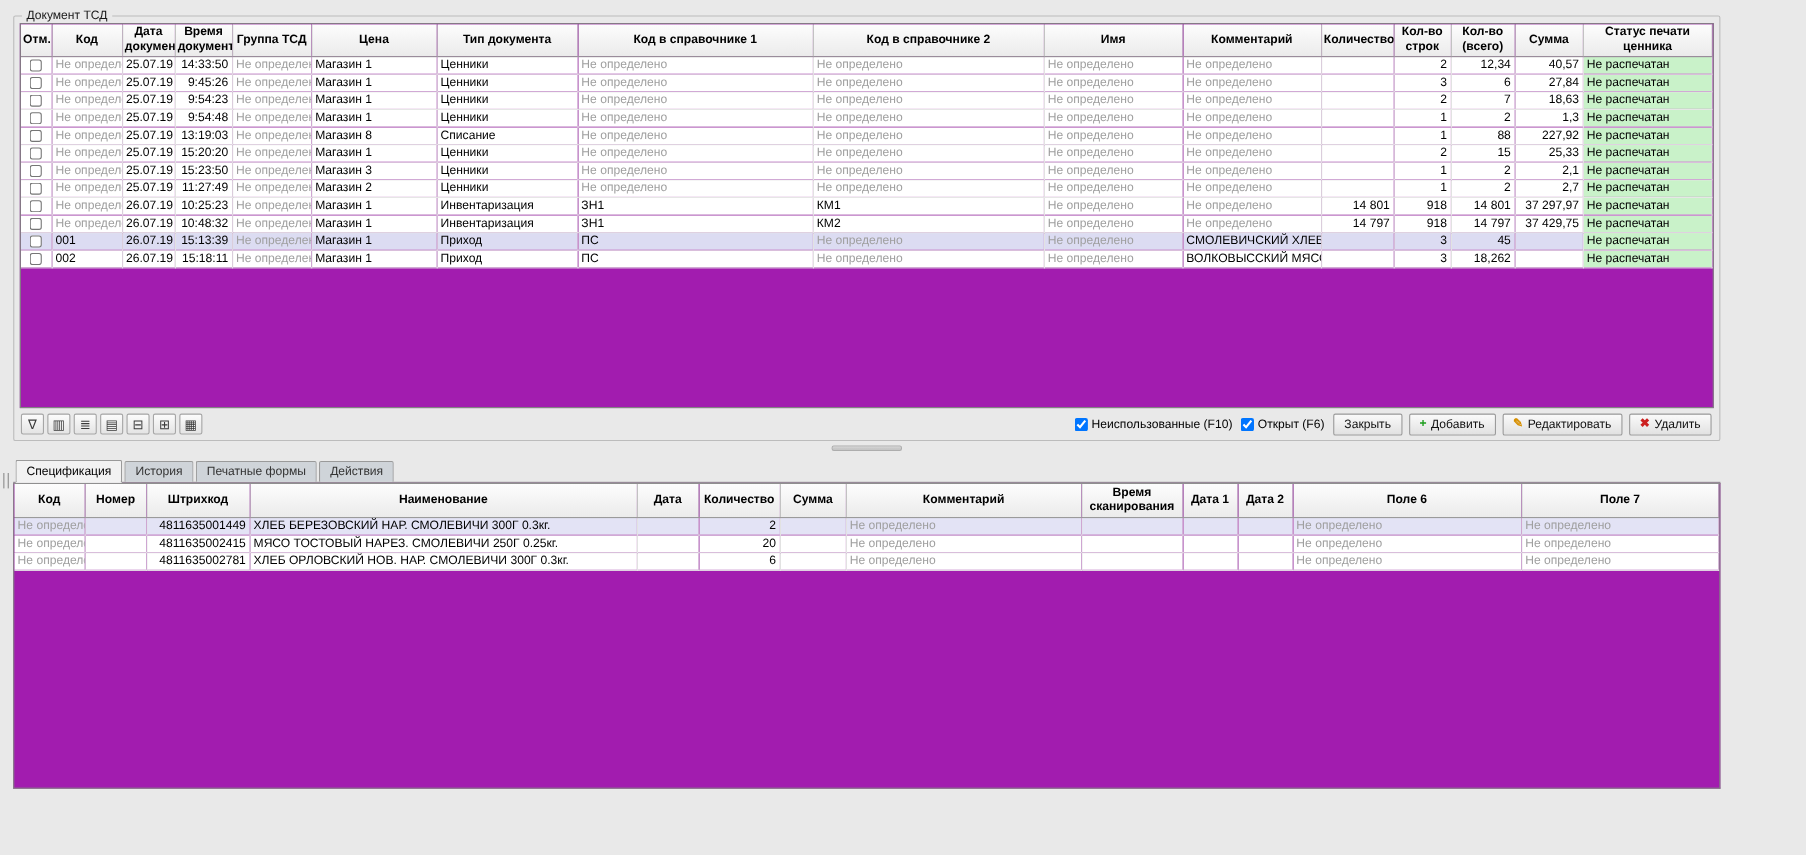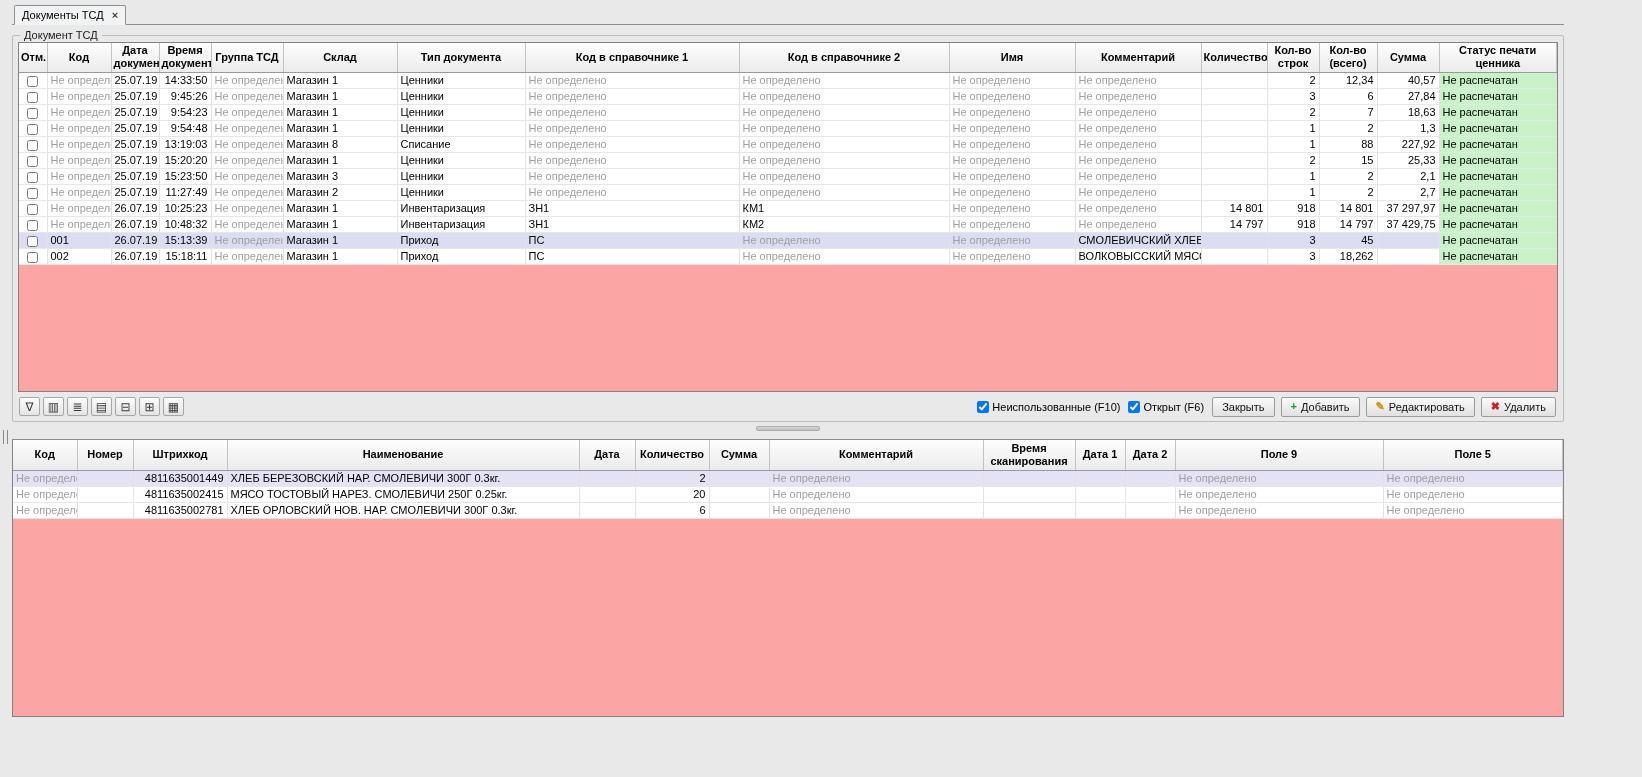--- a/index.html
+++ b/index.html
@@ -14,21 +14,21 @@
 
   
   .tabbar{height:21px;border-bottom:1px solid #8f8f8f;display:flex;align-items:flex-end;padding-left:2px;}
   .tab-top{height:20px;display:inline-flex;align-items:center;gap:8px;padding:0 7px;background:#f1f3f5;border:1px solid #8f8f8f;margin-bottom:-1px;border-bottom:1px solid #f1f3f5;border-radius:2px 2px 0 0;}
   .tab-close{color:#444;font-weight:bold;cursor:default;line-height:10px;}
 
   
   .groupbox{position:relative;margin-top:10px;border:1px solid #bcbcbc;border-radius:2px;padding:6px 5px 3px;}
   .groupbox-label{position:absolute;top:-7px;left:7px;background:#e9e9e9;padding:0 4px;color:#1a1a1a;}
 
-  .table-wrap{background:#fca5a5;border:1px solid #828282;overflow:hidden;}
+  .table-wrap{background:#a21caf;border:1px solid #828282;overflow:hidden;}
   .table-wrap.top{height:350px;}
   .table-wrap.bottom{height:278px;border-top:1px solid #8f8f8f;}
 
   table{border-collapse:collapse;table-layout:fixed;width:100%;}
   th{background:linear-gradient(#fdfdfd,#ebebeb);border-right:1px solid #c2c2c2;border-bottom:1px solid #9a9a9a;font-weight:bold;text-align:center;overflow:hidden;padding:1px 2px;line-height:13px;vertical-align:middle;white-space:normal;}
   #docTable th{height:29px;}
   #specTable th{height:30px;}
   td{border-right:1px solid #e2e2e2;border-bottom:1px solid #e6e6e6;height:16px;line-height:15px;padding:0 3px;white-space:nowrap;overflow:hidden;background:#fff;}
   td.muted{color:#9f9f9f;}
   td.check-cell{text-align:center;padding:0;}
@@ -96,40 +96,34 @@
 </style>
 </head>
 <body>
 
 <div class="left-rail">
   <div class="left-grip"></div>
 </div>
 
 <div class="app">
 
-  <div class="tabbar">
-    <div class="tab-top">
-      <span>Документы ТСД</span>
-      <span class="tab-close">×</span>
-    </div>
-  </div>
 
   <div class="groupbox">
     <div class="groupbox-label">Документ ТСД</div>
 
     <div class="table-wrap top">
       <table id="docTable">
         <thead>
             <tr>
               <th>Отм.</th>
               <th>Код</th>
               <th>Дата документа</th>
               <th>Время документа</th>
               <th>Группа ТСД</th>
-              <th>Склад</th>
+              <th>Цена</th>
               <th>Тип документа</th>
               <th>Код в справочнике 1</th>
               <th>Код в справочнике 2</th>
               <th>Имя</th>
               <th>Комментарий</th>
               <th>Количество</th>
               <th>Кол-во строк</th>
               <th>Кол-во (всего)</th>
               <th>Сумма</th>
               <th>Статус печати ценника</th>
@@ -391,38 +385,52 @@
           <span>Удалить</span>
         </button>
       </div>
     </div>
   </div>
 
   <div class="hsplitter">
     <div class="grip"></div>
   </div>
 
+  <div class="bottabs">
+    <div class="btab active">
+      <span>Спецификация</span>
+    </div>
+    <div class="btab">
+      <span>История</span>
+    </div>
+    <div class="btab">
+      <span>Печатные формы</span>
+    </div>
+    <div class="btab">
+      <span>Действия</span>
+    </div>
+  </div>
 
   <div class="table-wrap bottom">
     <table id="specTable">
       <thead>
           <tr>
             <th>Код</th>
             <th>Номер</th>
             <th>Штрихкод</th>
             <th>Наименование</th>
             <th>Дата</th>
             <th>Количество</th>
             <th>Сумма</th>
             <th>Комментарий</th>
             <th>Время сканирования</th>
             <th>Дата 1</th>
             <th>Дата 2</th>
-            <th>Поле 9</th>
-            <th>Поле 5</th>
+            <th>Поле 6</th>
+            <th>Поле 7</th>
           </tr>
         </thead>
       <tbody>
           <tr class="selected">
             <td class="muted">Не определено</td>
             <td></td>
             <td>4811635001449</td>
             <td>ХЛЕБ БЕРЕЗОВСКИЙ НАР. СМОЛЕВИЧИ 300Г 0.3кг.</td>
             <td></td>
             <td>2</td>

